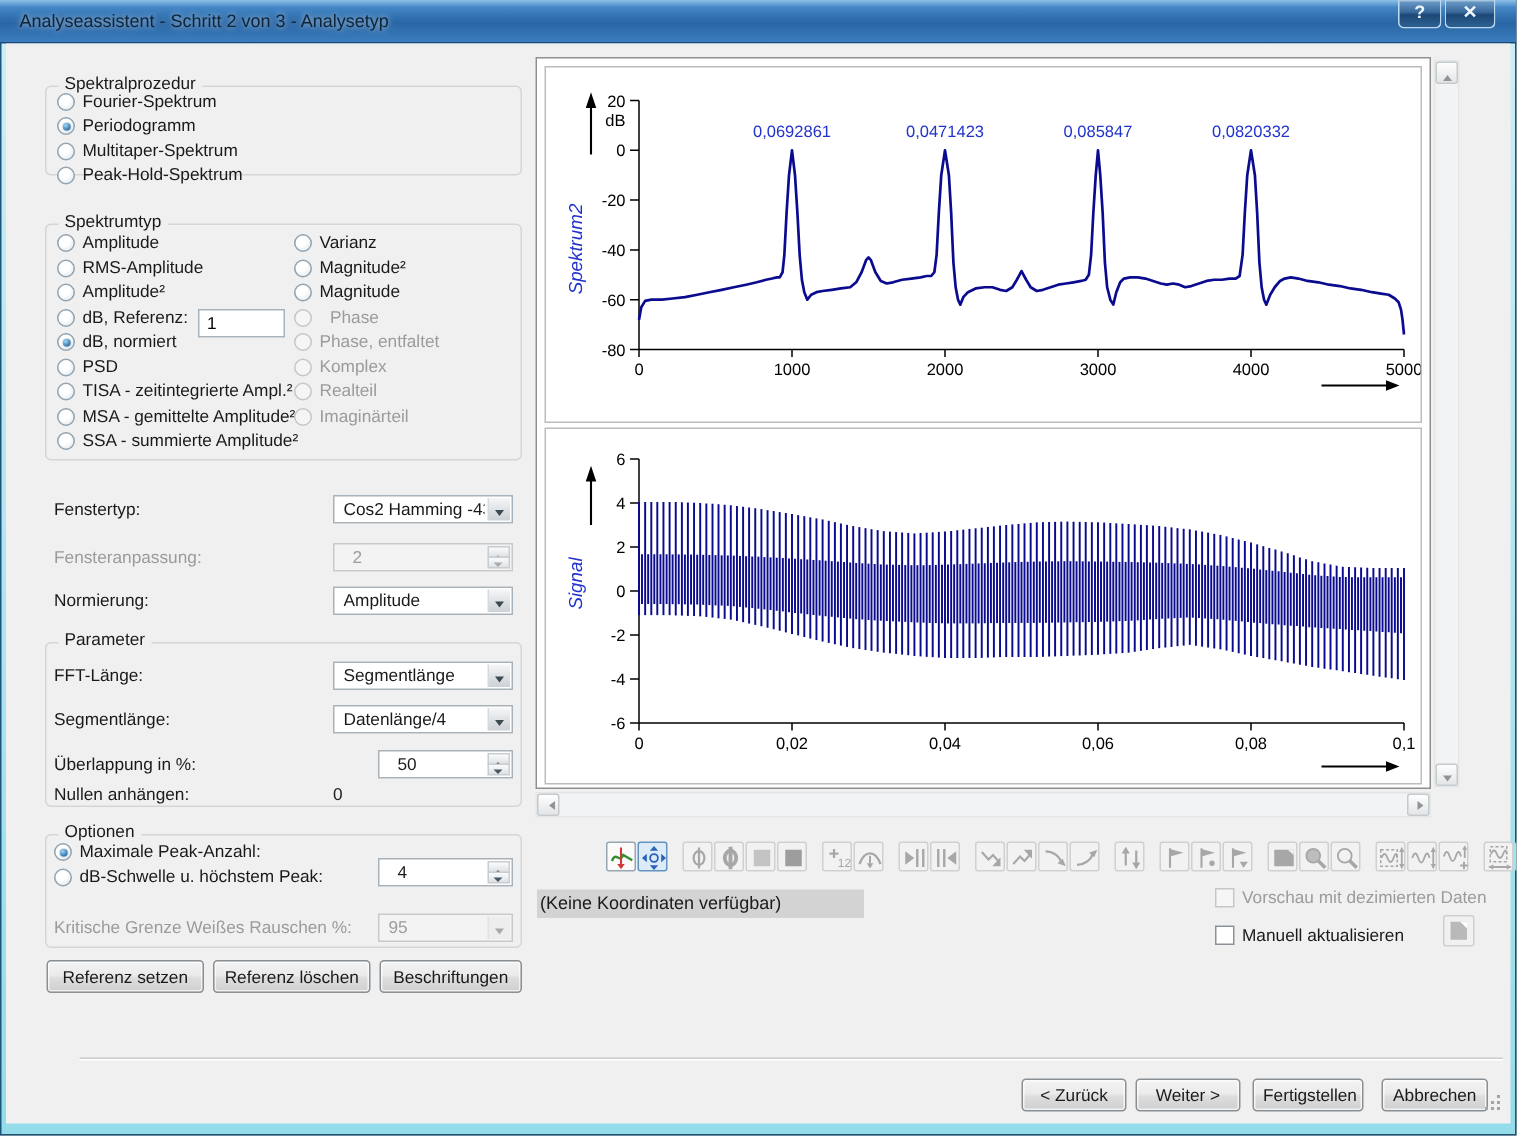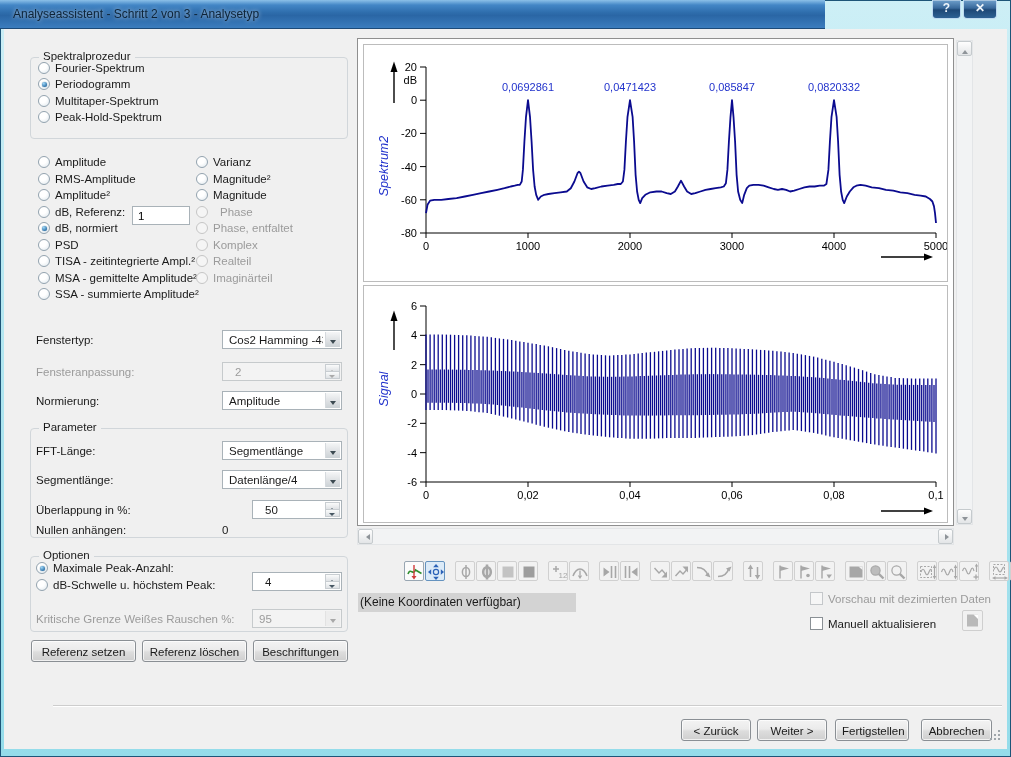--- a/index.html
+++ b/index.html
@@ -1,21 +1,21 @@
 <!DOCTYPE html>
 <html><head>
 <meta charset="utf-8">
 <style>
   html,body{margin:0;padding:0;background:#6b6b6b;}
   *{box-sizing:border-box;}
   .window{position:relative;width:1011px;height:757px;overflow:hidden;
     font-family:"Liberation Sans",sans-serif;font-size:11.5px;color:#1a1a1a;
     background:linear-gradient(180deg,#cdeff6,#94dcea);
     box-shadow:inset 0 0 0 1px #1d5578;}
-  .titlebar{position:absolute;left:0;top:0;width:825px;height:29px;
+  .titlebar{position:absolute;left:0;top:0;width:1011px;height:29px;
     background:linear-gradient(180deg,#8cc0e8 0%,#4386c6 18%,#2e6dac 45%,#2a66a5 55%,#3b7dbe 100%);
     border-bottom:1px solid #1c4a78;}
   .title-text{position:absolute;left:13px;top:7px;font-size:12px;color:#0e2438;
     text-shadow:0 0 4px rgba(255,255,255,.75);white-space:nowrap;}
   .caption-btn{position:absolute;top:0;height:19px;border:1px solid #bdd9f0;border-top:none;
     border-radius:0 0 4px 4px;color:#eef5fb;text-align:center;font-size:12px;font-weight:bold;line-height:17px;
     background:linear-gradient(180deg,#6fa0cc 0%,#39699b 45%,#1d4876 55%,#2d6193 100%);
     box-shadow:inset 0 1px 0 rgba(255,255,255,.4);cursor:pointer;}
   #btn-help{left:932px;width:29px;}
   #btn-close{left:963px;width:34px;}
@@ -98,22 +98,25 @@
 <body>
 
 <div class="window" id="win">
   <div class="titlebar">
     <span class="title-text">Analyseassistent - Schritt 2 von 3 - Analysetyp</span>
   </div>
   <div class="caption-btn" id="btn-help"><span>?</span></div>
   <div class="caption-btn" id="btn-close"><span>✕</span></div>
   <div class="client"></div>
 
-  <div class="group" style="left:30px;top:57px;width:318px;height:82px;padding-left:14px;">
+  <div class="group" style="left:30px;top:57px;width:318px;height:60px;padding-left:14px;">
     <span class="glabel">Spektralprozedur</span>
+  </div>
+  <div class="group" style="left:30px;top:149px;width:318px;height:158px;">
+    <span class="glabel">Spektrumtyp</span>
   </div>
   <div class="group" style="left:30px;top:428px;width:318px;height:110px;">
     <span class="glabel">Parameter</span>
   </div>
   <div class="group" style="left:30px;top:556px;width:318px;height:76px;">
     <span class="glabel">Optionen</span>
   </div>
 
   <input class="textbox" style="left: 132px; top: 206px; width: 58px;" value="1">
 

